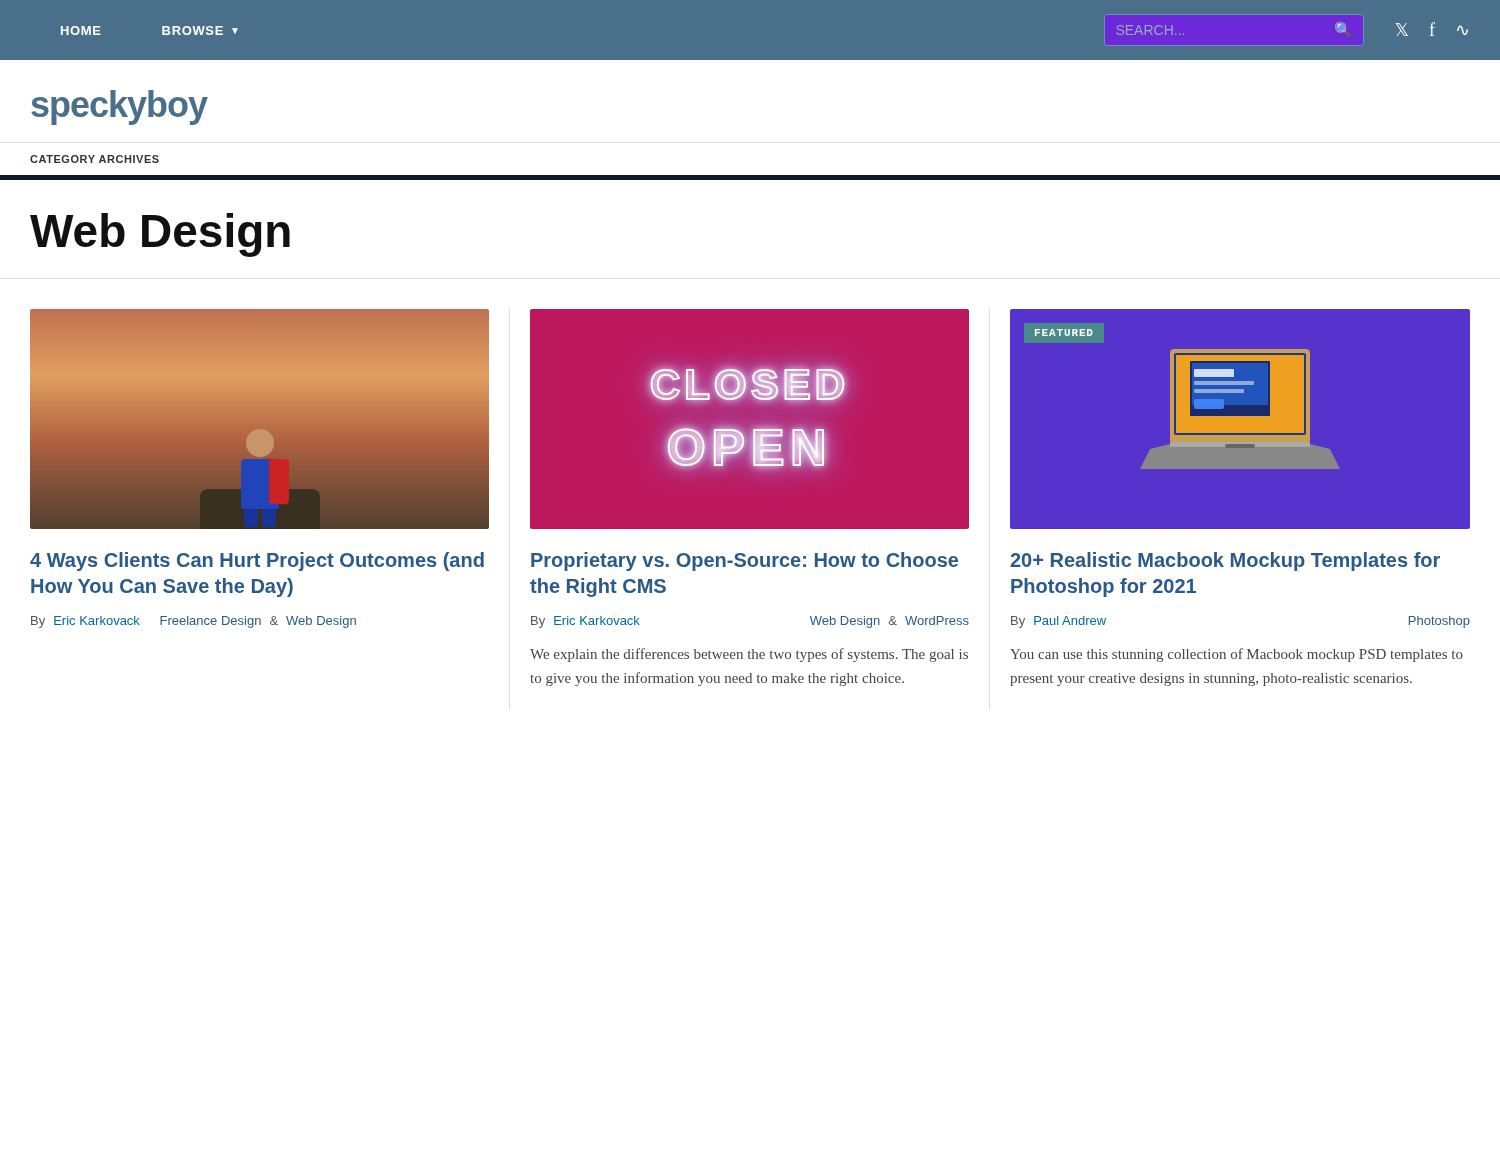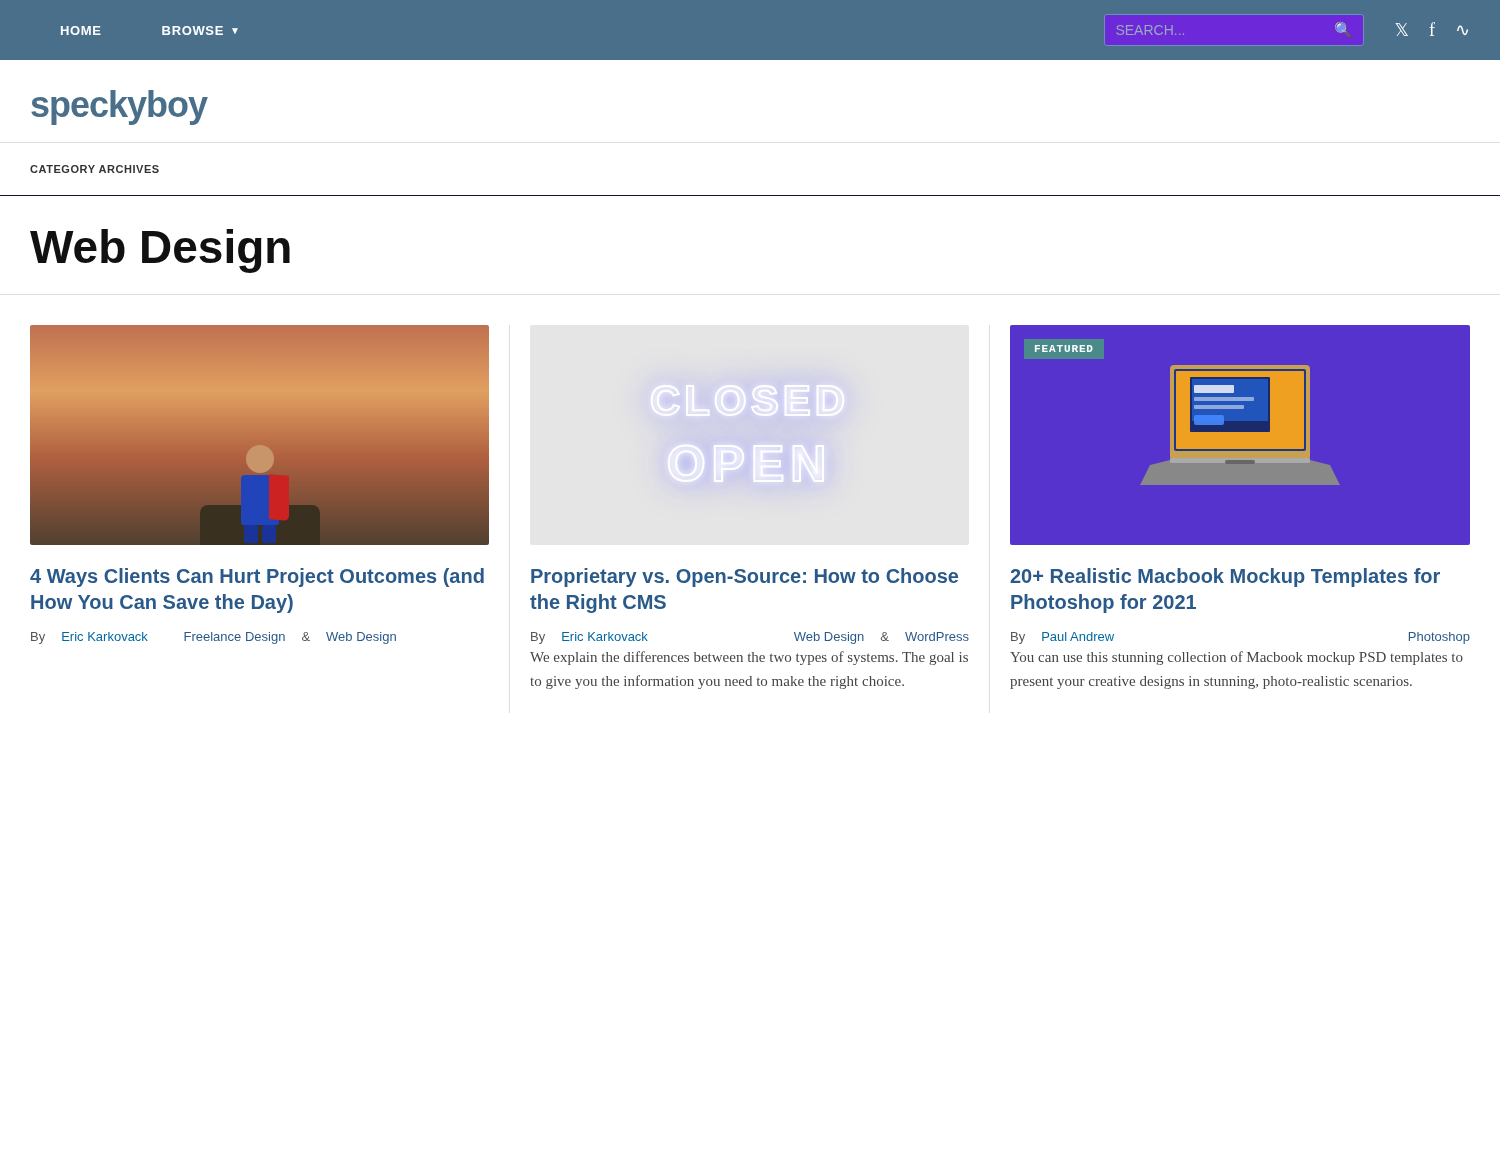--- a/index.html
+++ b/index.html
@@ -88,22 +88,22 @@
       color: #333;
       letter-spacing: -1px;
     }
     .logo span {
       color: #4a6f8a;
     }
 
     
     .category-bar {
       border-top: 1px solid #ddd;
-      border-bottom: 1px solid #0f172a;
-      padding: 20px 30px;
+      border-bottom: 5px solid #0f172a;
+      padding: 10px 30px;
       font-family: Arial, sans-serif;
       font-size: 11px;
       font-weight: bold;
       letter-spacing: 0.05em;
       text-transform: uppercase;
       color: #333;
     }
 
     
     .page-title-section {
@@ -205,21 +205,21 @@
       left: 50%;
       transform: translateX(-50%);
       width: 120px;
       height: 40px;
       background: #3a3020;
       border-radius: 8px 8px 0 0;
     }
 
     
     .img-neon {
-      background: #e5e5e5;
+      background: #be185d;
       display: flex;
       flex-direction: column;
       align-items: center;
       justify-content: center;
       gap: 10px;
     }
     .neon-text-closed {
       font-family: Arial, sans-serif;
       font-size: 42px;
       font-weight: bold;
@@ -273,25 +273,25 @@
       font-weight: bold;
       color: #2a5a8a;
       line-height: 1.3;
       margin-bottom: 14px;
       cursor: pointer;
     }
     .article-meta {
       font-family: Arial, sans-serif;
       font-size: 13px;
       color: #555;
-      margin-bottom: 1px;
+      margin-bottom: 14px;
       display: flex;
       flex-wrap: wrap;
       align-items: center;
-      gap: 16px;
+      gap: 8px;
     }
     .meta-by { color: #555; }
     .meta-author {
       color: #0369a1;
       cursor: pointer;
       font-weight: normal;
     }
     .meta-sep { color: #555; }
     .meta-tag {
       color: #2a5a8a;

